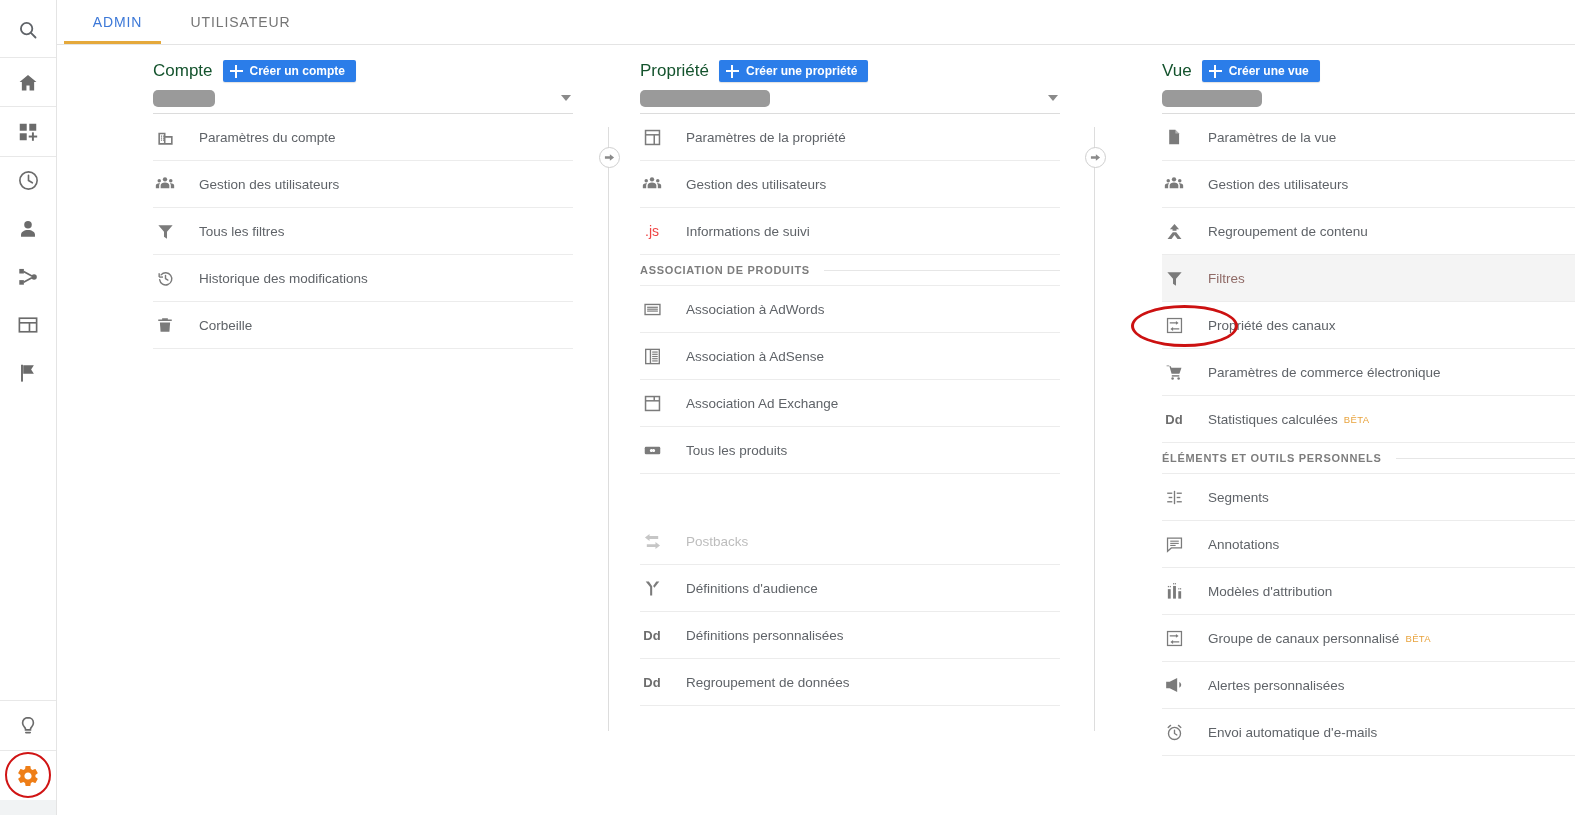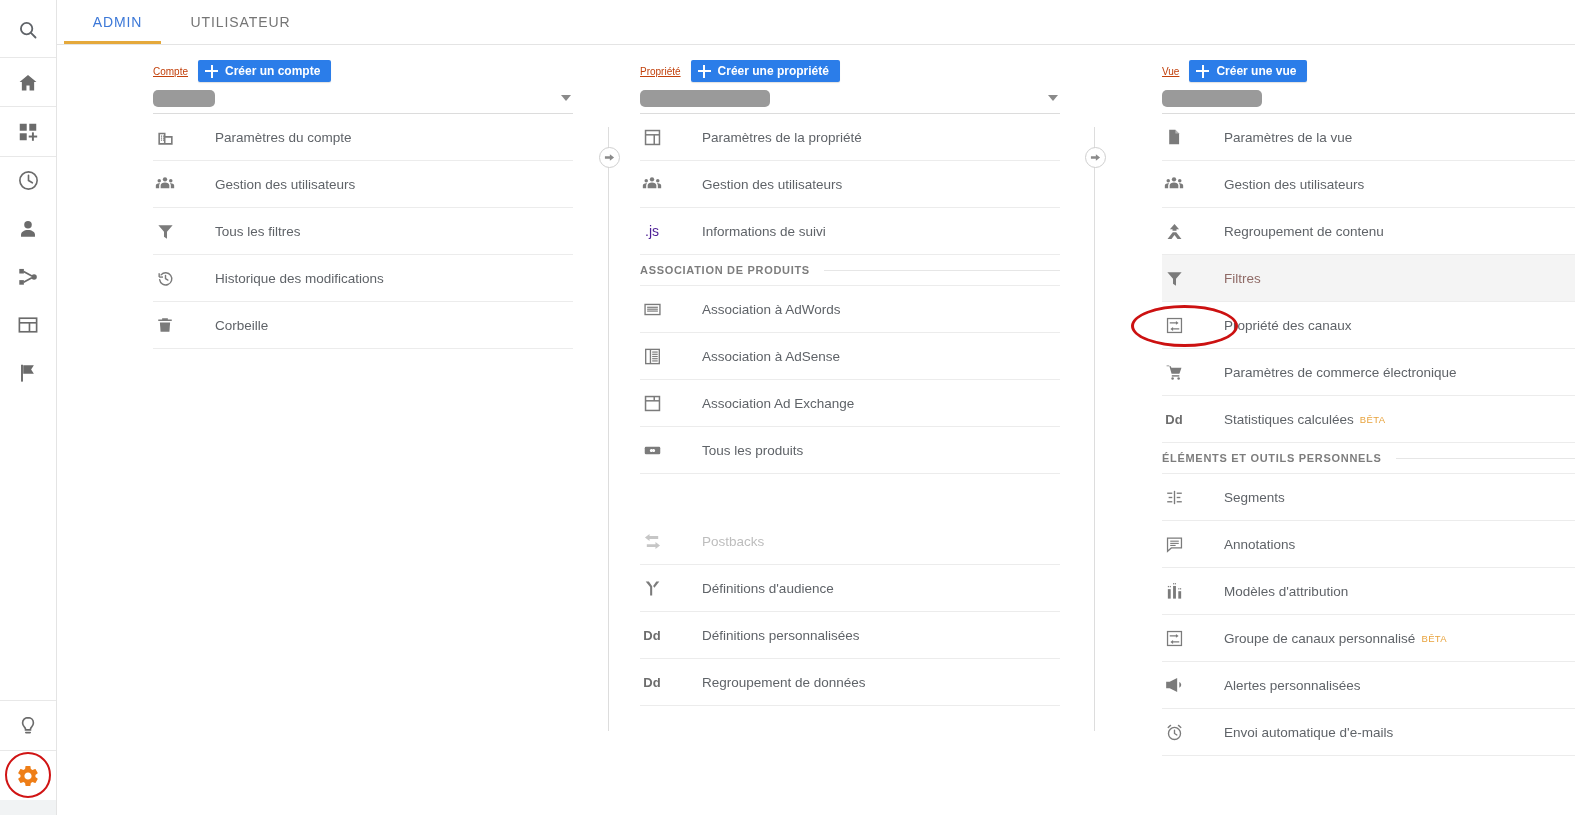--- a/index.html
+++ b/index.html
@@ -96,25 +96,24 @@
     position: absolute;
     top: 58px;
   }
   .col-head {
     position: relative;
     height: 26px;
     display: flex;
     align-items: center;
   }
   .col-head-label {
-    font-size: 10px;
-    color: #c2410c;
+    font-size: 17px;
+    color: #14532d;
     margin-right: 10px;
     white-space: nowrap;
-    text-decoration: underline;
   }
   .create-btn {
     display: inline-flex;
     align-items: center;
     height: 22px;
     padding: 0 11px 0 7px;
     background: #2b7de9;
     color: #ffffff;
     font-size: 12px;
     font-weight: bold;
@@ -183,27 +182,27 @@
   .menu-item .ico svg { display: block; }
   .menu-item .dd {
     font-size: 13px;
     font-weight: bold;
     color: #6d6d6d;
     letter-spacing: .2px;
     line-height: 1;
   }
   .menu-item .js {
     font-size: 14px;
-    color: #4c1d95;
+    color: #ef4444;
     line-height: 1;
   }
   .menu-item .lbl {
     font-size: 13.5px;
     color: #5f6368;
-    margin-left: 38px;
+    margin-left: 22px;
     white-space: nowrap;
   }
   .menu-item.dim .ico { color: #c6c6c6; }
   .menu-item.dim .lbl { color: #bdbdbd; }
 
   .beta {
     font-size: 9.5px;
     color: #e8a33d;
     letter-spacing: .4px;
     margin-left: 6px;

